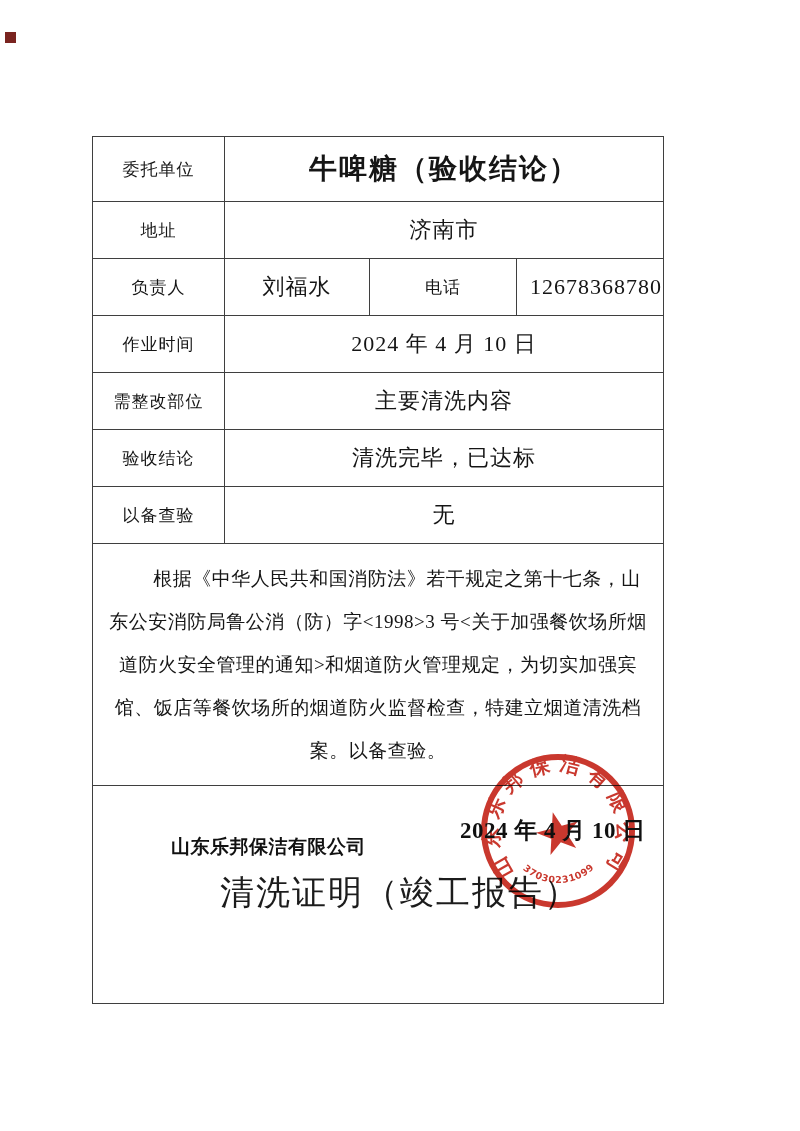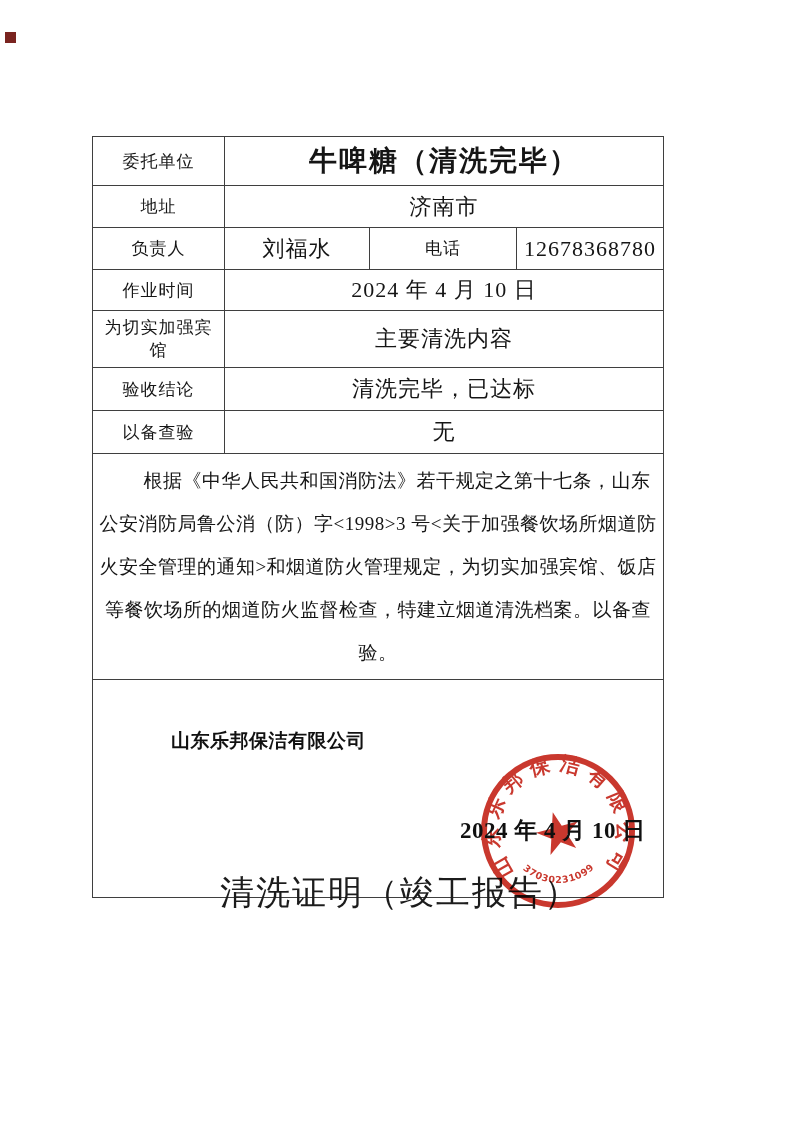--- a/index.html
+++ b/index.html
@@ -11,21 +11,21 @@
   .corner-mark{
     position:absolute;left:5px;top:32px;width:11px;height:11px;
     background:#7a2420;
   }
   table.doc{
     position:absolute;left:92px;top:136px;width:571px;
     border-collapse:collapse;table-layout:fixed;
   }
   table.doc td{
     border:1.5px solid #3f3f3f;text-align:center;vertical-align:middle;
-    padding:5px;overflow:hidden;
+    padding:13px;overflow:hidden;
   }
   td.lbl{font-size:17px;letter-spacing:1px;}
   td.val{font-size:22px;letter-spacing:1px;}
   td.val.big{
     font-size:28px;font-weight:bold;letter-spacing:2px;
     font-family:"Liberation Sans","DejaVu Sans",sans-serif;
   }
   td.notice{
     text-align:justify;vertical-align:top;
     font-size:19px;line-height:43px;letter-spacing:0.5px;
@@ -62,38 +62,38 @@
 <table class="doc">
   <colgroup>
     <col style="width:132px">
       <col style="width:145px">
       <col style="width:147px">
       <col style="width:147px">
   </colgroup>
   <tbody>
       <tr style="height:43px">
     <td class="lbl">委托单位</td>
-    <td class="val big" colspan="3">牛啤糖（清洗完毕）</td>
+    <td class="val big" colspan="3">牛啤糖（验收结论）</td>
   </tr>
   <tr style="height:42px">
     <td class="lbl">地址</td>
     <td class="val" colspan="3">济南市</td>
   </tr>
   <tr style="height:42px">
     <td class="lbl">负责人</td>
     <td class="val">刘福水</td>
     <td class="lbl">电话</td>
     <td class="val">12678368780</td>
   </tr>
   <tr style="height:28px">
     <td class="lbl">作业时间</td>
     <td class="val" colspan="3">2024 年 4 月 10 日</td>
   </tr>
   <tr style="height:42px">
-    <td class="lbl">为切实加强宾馆</td>
+    <td class="lbl">需整改部位</td>
     <td class="val" colspan="3">主要清洗内容</td>
   </tr>
   <tr style="height:43px">
     <td class="lbl">验收结论</td>
     <td class="val" colspan="3">清洗完毕，已达标</td>
   </tr>
   <tr style="height:43px">
     <td class="lbl">以备查验</td>
     <td class="val" colspan="3">无</td>
   </tr>

